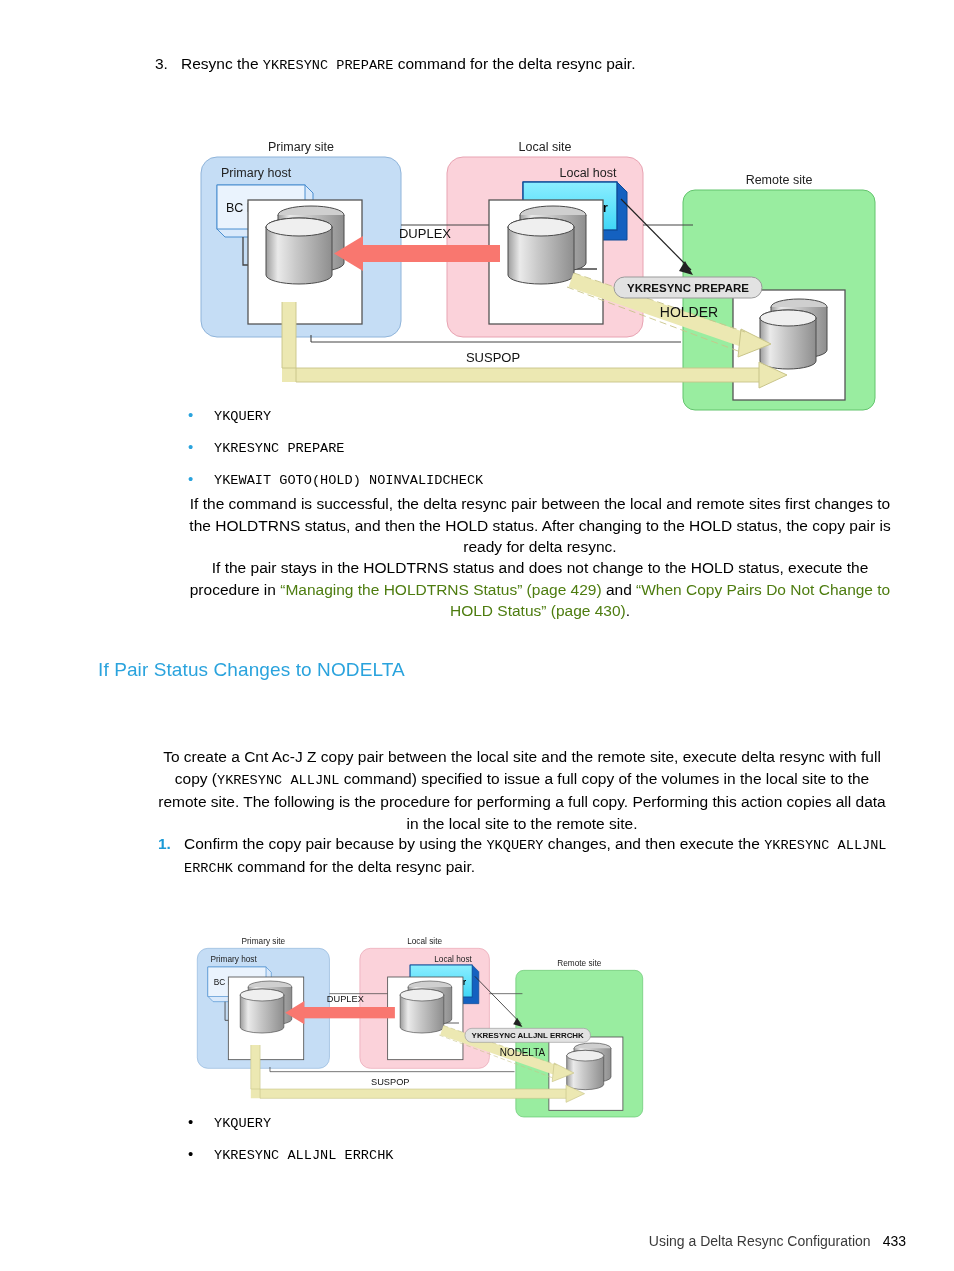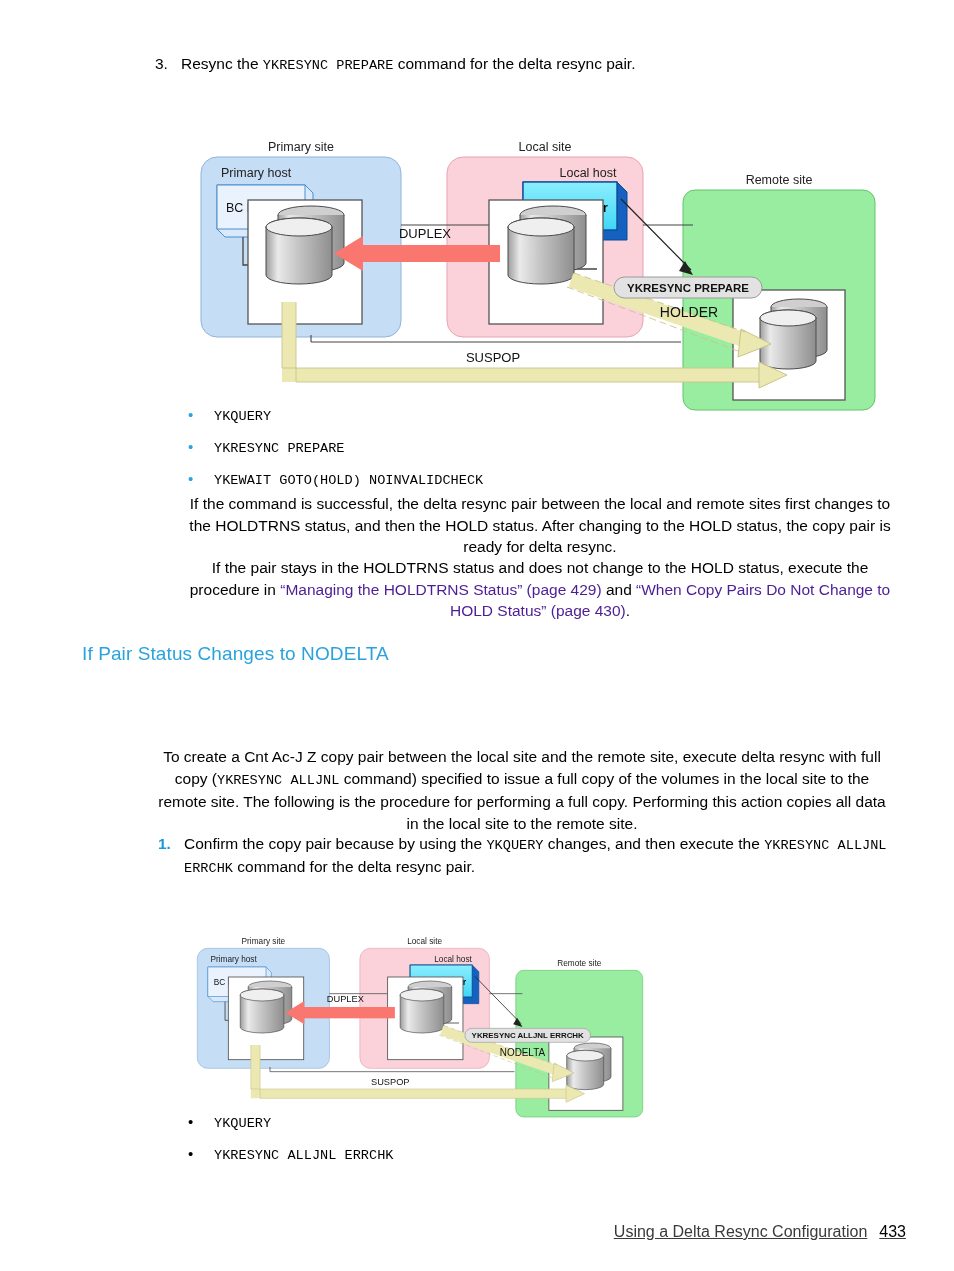--- a/index.html
+++ b/index.html
@@ -39,25 +39,25 @@
     line-height: 21.5px;
     text-align: center;
   }
 
   .mono {
     font-family: "Liberation Mono", "DejaVu Sans Mono", monospace;
     font-size: 13.6px;
     letter-spacing: 0px;
   }
 
-  .lnk { color: #4c1d95; }
+  .lnk { color: #4d7c0f; }
 
   h2.heading {
     position: absolute;
-    margin: 0;
+    margin: 16px;
     font-size: 19px;
     font-weight: normal;
     color: #2aa3dd;
     letter-spacing: 0.1px;
   }
 
   
   .blist { position: absolute; }
   .blist .bitem {
     display: flex;
@@ -70,25 +70,24 @@
     font-size: 15px;
     line-height: 18px;
   }
   .blist.blue .bullet { color: #2aa3dd; }
   .blist.black .bullet { color: #000000; }
 
   
   .footer {
     position: absolute;
     right: 48px;
-    bottom: 30px;
-    font-size: 16px;
+    bottom: 22px;
+    font-size: 14px;
     color: #3a3a3a;
     white-space: nowrap;
-    text-decoration: underline;
   }
   .footer .pg { margin-left: 12px; color: #000; }
 
   
   .diagram { position: absolute; margin-top: 39px; }
   .dg { position: absolute; left: 0; top: 0; }
 </style>
 </head>
 <body>
 

